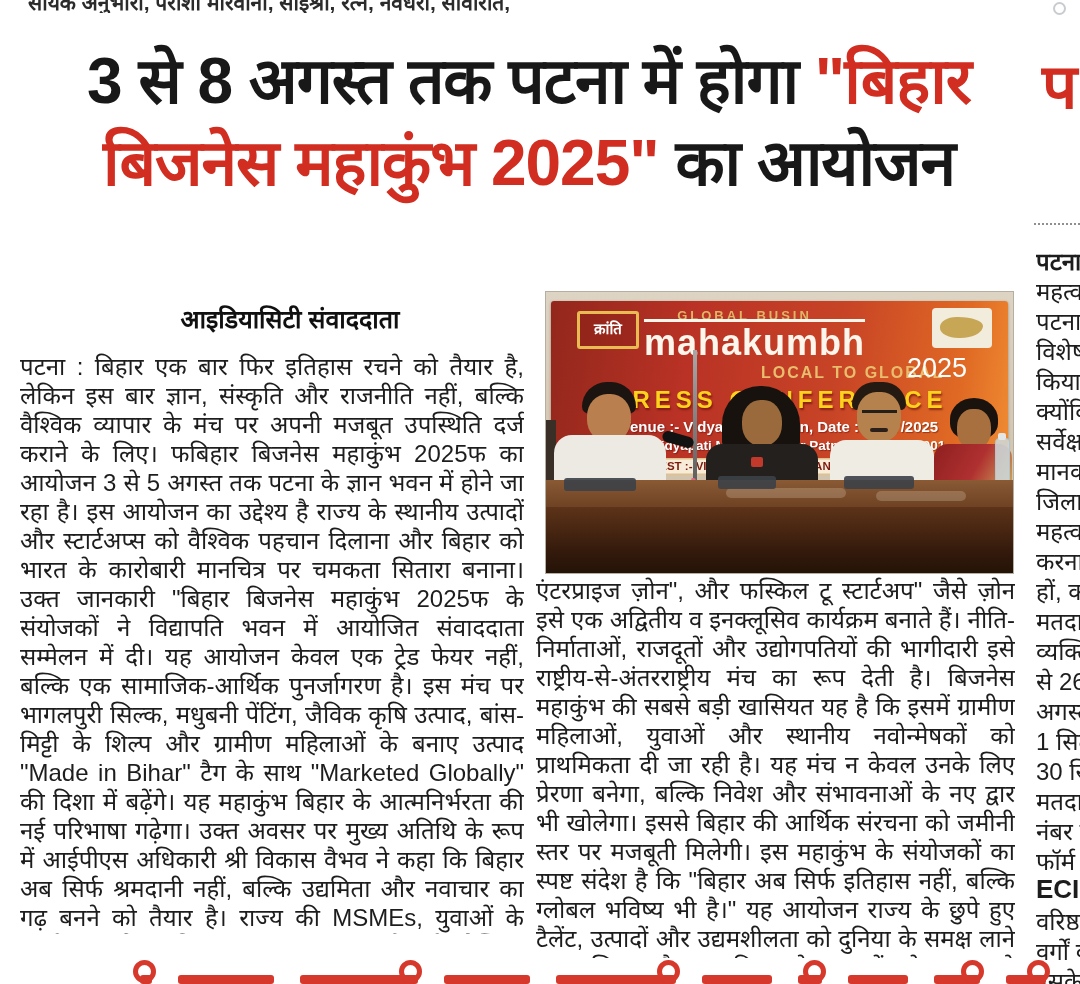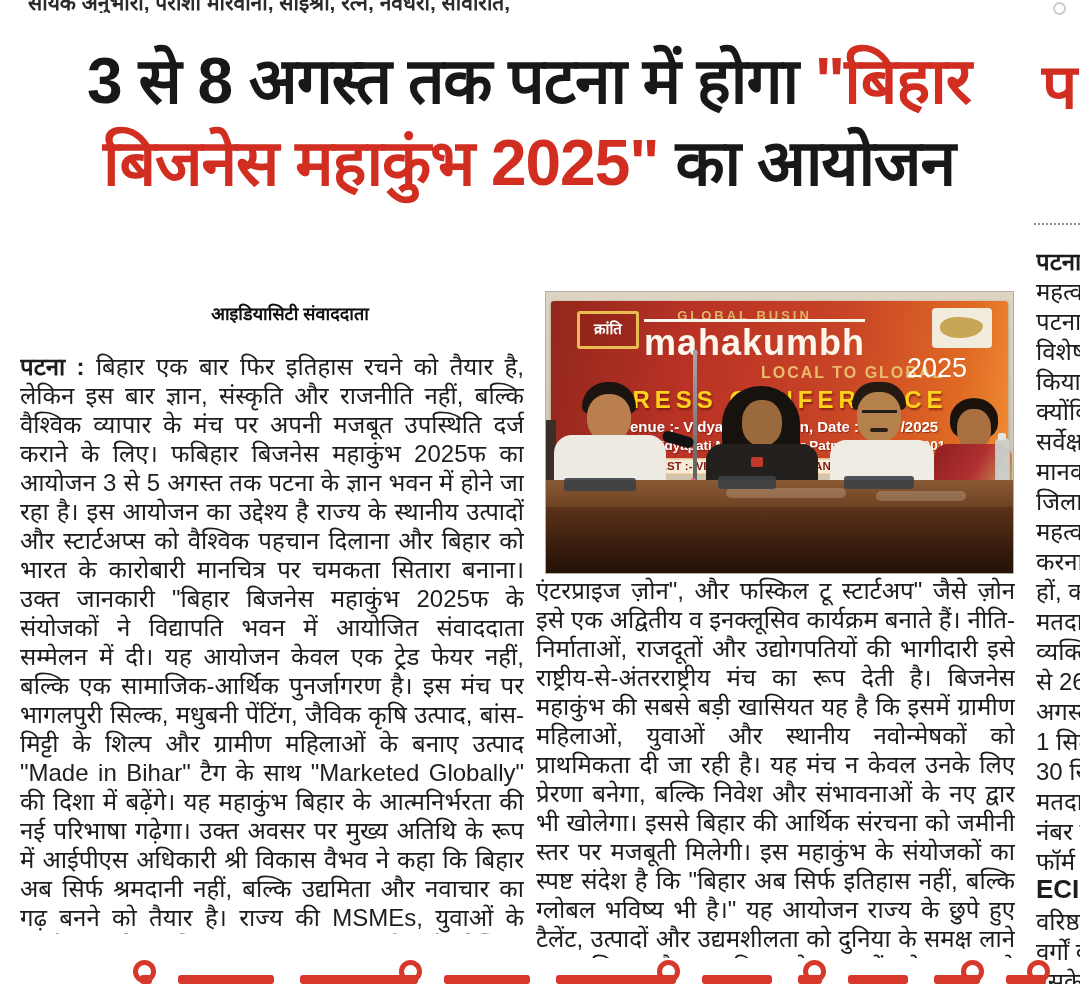--- a/index.html
+++ b/index.html
@@ -12,21 +12,21 @@
   .top-right-mark{position:absolute;right:14px;top:2px;width:9px;height:9px;border:2px solid #9aa2a8;
                   border-radius:50%;opacity:.55;}
 
   
   .headline{position:absolute;left:0;top:40px;width:1058px;text-align:center;font-weight:bold;
             font-size:64px;line-height:82px;color:#181818;letter-spacing:-1px;white-space:nowrap;}
   .headline .red{color:#d12d20;}
 
   .subheadline{position:absolute;left:22px;top:228px;width:1000px;font-size:38px;font-weight:bold;
                color:#141414;white-space:nowrap;overflow:hidden;}
-  .byline{position:absolute;left:150px;top:301px;width:280px;text-align:center;font-size:18px;
+  .byline{position:absolute;left:150px;top:301px;width:280px;text-align:center;font-size:25px;
           font-weight:bold;color:#101010;}
 
   
   .photo{position:absolute;left:545px;top:291px;width:467px;height:281px;overflow:hidden;
          background:linear-gradient(180deg,#ded4c4 0%,#d4c7b2 55%,#c9baa3 100%);
          border:1px solid #b5aea2;}
   .banner{position:absolute;left:5px;top:9px;right:5px;height:168px;border-radius:3px;
           background:linear-gradient(98deg,#93271c 0%,#b93225 30%,#c84426 62%,#e06a24 88%,#ef8c33 100%);
           box-shadow:0 1px 3px rgba(60,20,10,.4);padding-left:20px;}
   .banner-brand-top{position:absolute;top:7px;left:0;right:70px;text-align:center;color:#dfb668;
@@ -87,21 +87,21 @@
   .table-front{position:absolute;left:0;top:215px;right:0;height:66px;
                background:linear-gradient(180deg,#5d3319 0%,#32190b 70%,#241307 100%);}
   .table-streak{position:absolute;top:196px;height:10px;background:#e8d9bf;opacity:.25;border-radius:5px;}
   .device{position:absolute;height:13px;background:#3c4148;border-radius:3px;opacity:.9;}
 
   
   .col1{position:absolute;left:20px;top:352px;width:504px;height:582px;overflow:hidden;
         font-size:24px;line-height:29px;text-align:justify;color:#1d1d1d;}
   .col2{position:absolute;left:536px;top:576px;width:479px;height:382px;overflow:hidden;
         font-size:24px;line-height:29px;text-align:justify;color:#1d1d1d;}
-  .lead{font-weight:bold;}
+  .lead{font-weight:normal;}
 
   
   .right-col{position:absolute;left:1030px;top:0;width:50px;height:984px;overflow:hidden;}
   .rc-headline{position:absolute;left:12px;top:42px;font-size:62px;font-weight:bold;color:#d12d20;}
   .rc-sep{position:absolute;left:4px;top:223px;width:46px;border-top:2px dotted #8f8f8f;}
   .rc-lines{position:absolute;left:6px;top:244px;width:60px;}
   .rc-line{height:30px;font-size:24px;color:#1d1d1d;white-space:nowrap;overflow:hidden;}
   .rc-line.first{font-weight:bold;}
   .rc-line.latin{font-weight:bold;font-size:26px;}
 

